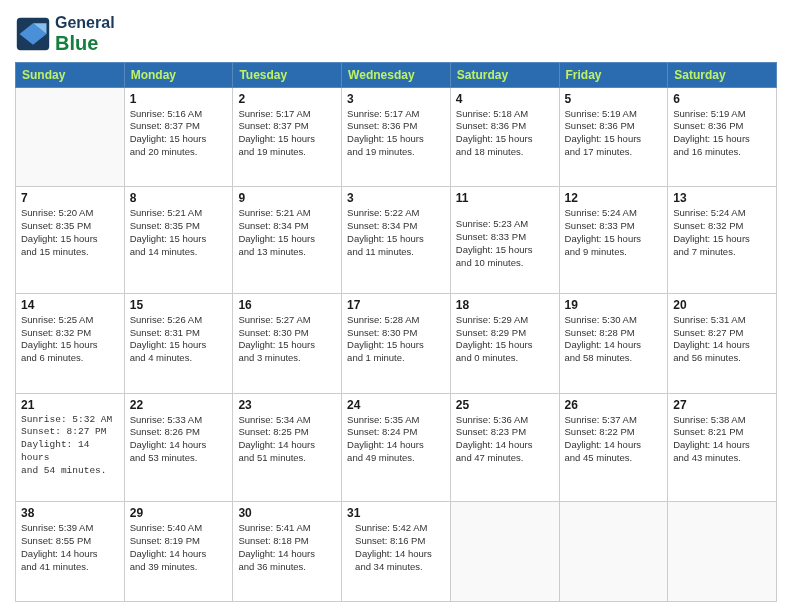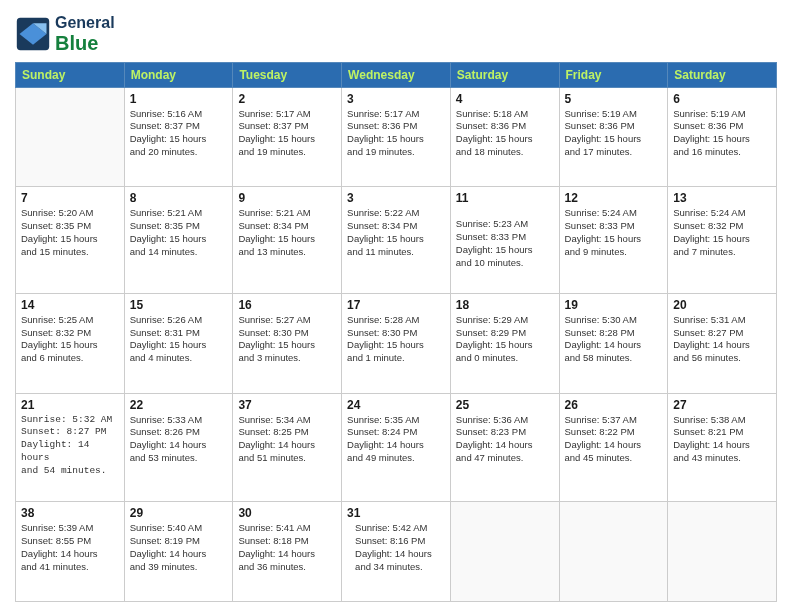--- a/index.html
+++ b/index.html
@@ -273,21 +273,21 @@
 and 54 minutes.</div>
           </td>
           <td>
             <div class="day-number">22</div>
             <div class="day-info" style="white-space: pre-line;">Sunrise: 5:33 AM
 Sunset: 8:26 PM
 Daylight: 14 hours
 and 53 minutes.</div>
           </td>
           <td>
-            <div class="day-number">37</div>
+            <div class="day-number">23</div>
             <div class="day-info" style="white-space: pre-line;">Sunrise: 5:34 AM
 Sunset: 8:25 PM
 Daylight: 14 hours
 and 51 minutes.</div>
           </td>
           <td>
             <div class="day-number">24</div>
             <div class="day-info" style="white-space: pre-line;">Sunrise: 5:35 AM
 Sunset: 8:24 PM
 Daylight: 14 hours

